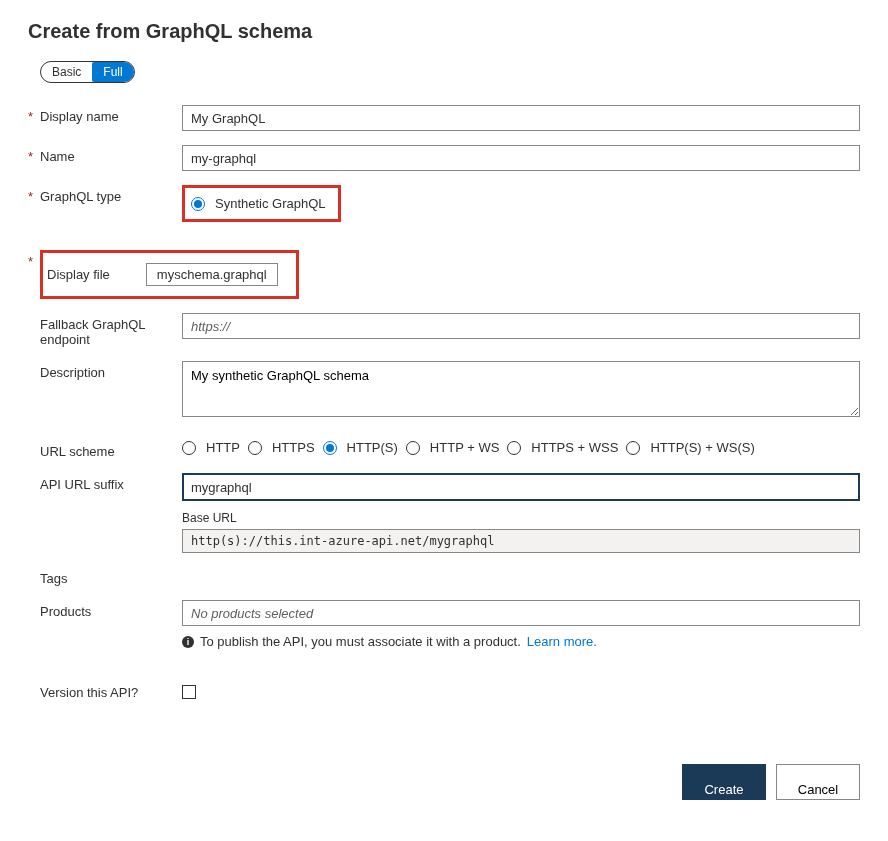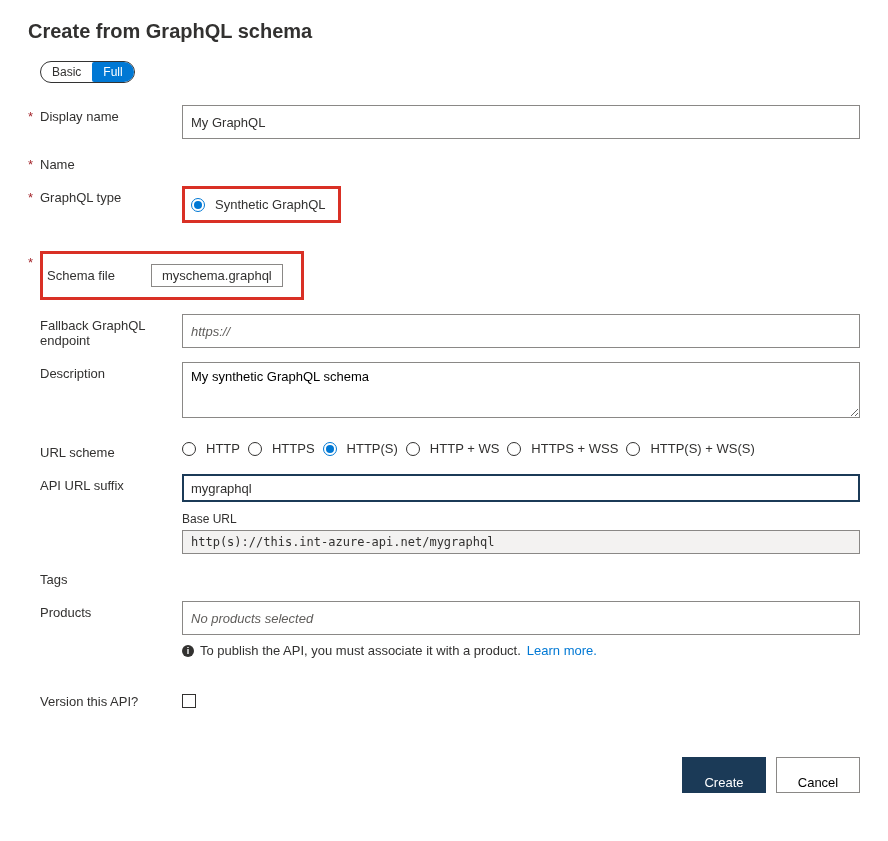--- a/index.html
+++ b/index.html
@@ -56,21 +56,21 @@
     flex: 0 0 142px;
     font-size: 13px;
     color: #323130;
     padding-top: 4px;
   }
   .field-col {
     flex: 1;
   }
   .text-input {
     width: 100%;
-    height: 34px;
+    height: 26px;
     border: 1px solid #8a8886;
     padding: 2px 8px;
     font-family: inherit;
     font-size: 13px;
     color: #323130;
     background: #fff;
   }
   .text-input.focused {
     border: 2px solid #1b3a57;
     height: 28px;
@@ -183,20 +183,21 @@
     margin-top: 48px;
   }
   .btn {
     min-width: 84px;
     height: 30px;
     border: 1px solid #8a8886;
     background: #fff;
     font-size: 13px;
     cursor: pointer;
     padding: 17px 16px;
+    margin-top: 16px;
   }
   .btn.primary {
     background: #1b3a57;
     color: #fff;
     border-color: #1b3a57;
   }
 </style>
 </head>
 <body>
 
@@ -214,20 +215,23 @@
     <div class="label-col">Display name</div>
     <div class="field-col">
       <input class="text-input" type="text" value="My GraphQL" style="">
     </div>
   </div>
 
   
   <div class="form-row">
     <div class="req-col">*</div>
     <div class="label-col">Name</div>
+    <div class="field-col">
+      <input class="text-input" type="text" value="my-graphql" style="">
+    </div>
   </div>
 
   
   <div class="form-row">
     <div class="req-col">*</div>
     <div class="label-col">GraphQL type</div>
     <div class="field-col">
       <div class="spacer"></div>
       <div class="highlight-box">
         <div class="radio-line">
@@ -240,21 +244,21 @@
     </div>
   </div>
 
   <div style="height:14px"></div>
 
   
   <div class="form-row schema-row">
     <div class="req-col">*</div>
     <div style="flex:1">
       <div class="highlight-box">
-        <span class="label-inside">Schema file</span>
+        <span class="label-inside">Display file</span>
         <span class="file-chip">myschema.graphql</span>
       </div>
     </div>
   </div>
 
   
   <div class="form-row">
     <div class="req-col"></div>
     <div class="label-col">Fallback GraphQL endpoint</div>
     <div class="field-col">

